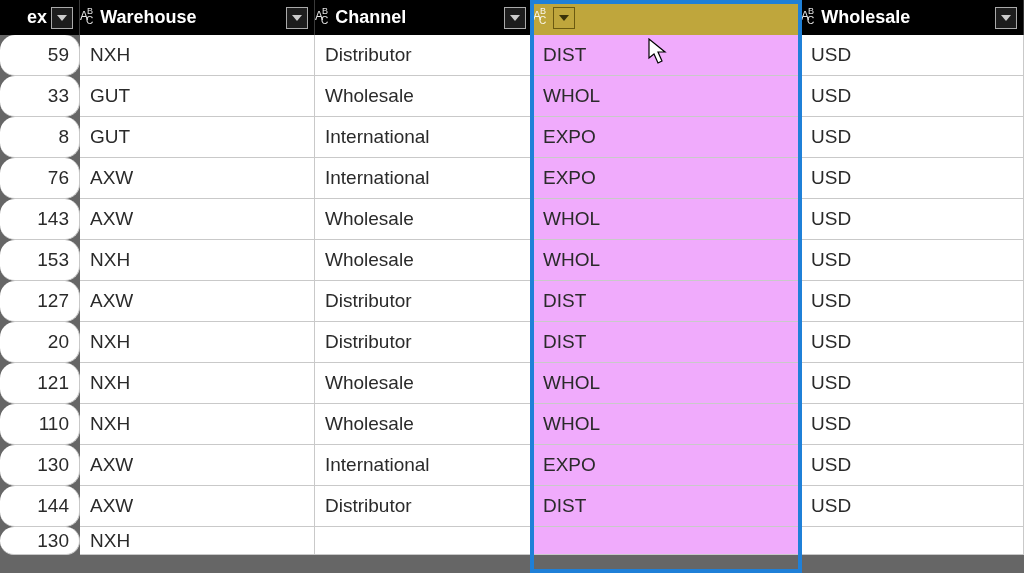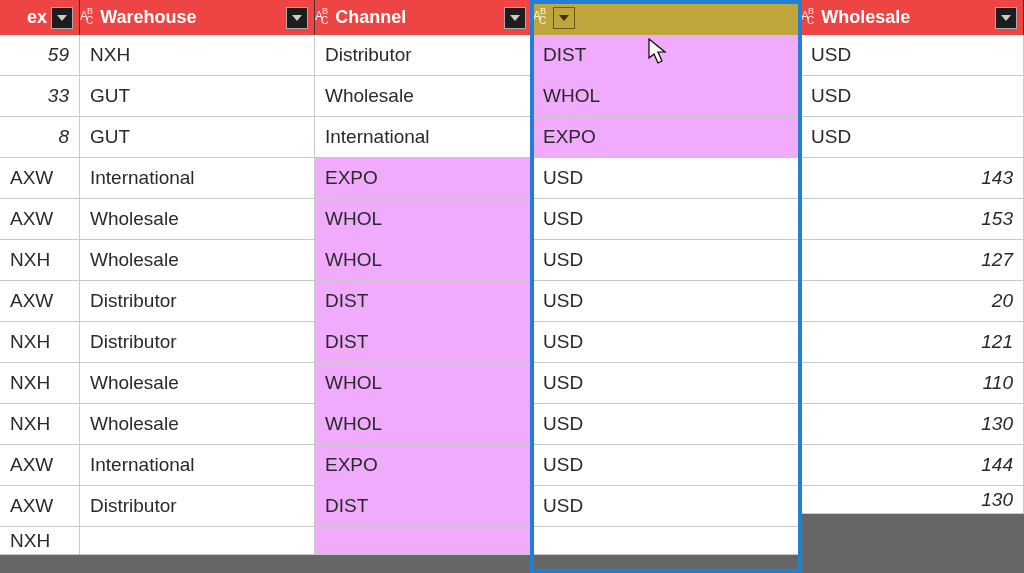--- a/index.html
+++ b/index.html
@@ -1,27 +1,27 @@
 <!DOCTYPE html>
 <html><head>
 <meta charset="utf-8">
 <style>
   html,body{margin:0;padding:0;width:1024px;height:573px;overflow:hidden;font-family:"Segoe UI",Arial,sans-serif;background:#666;}
   .grid{display:grid;grid-template-columns:80px 235px 218px 268px 223px;width:1024px;}
-  .hdr{background:#ef4444;color:#fff;font-weight:600;font-size:18px;height:35px;display:flex;align-items:center;box-sizing:border-box;position:relative;border-right:1px solid #3a3a3a;}
+  .hdr{background:#000000;color:#fff;font-weight:600;font-size:18px;height:35px;display:flex;align-items:center;box-sizing:border-box;position:relative;border-right:1px solid #3a3a3a;}
   .hdr.sel{background:#bfa63c;}
   .hdr .typeicon{font-size:12px;letter-spacing:-1px;margin-left:0;margin-right:8px;opacity:.9;font-weight:400;}
   .hdr .typeicon sup{font-size:9px;vertical-align:top;position:relative;top:-3px;}
   .hdr .lbl{flex:1;white-space:nowrap;overflow:hidden;}
   .hdr .drop{width:20px;height:20px;border:1.5px solid #aaa;background:#1d1d1d;margin-right:6px;display:flex;align-items:center;justify-content:center;}
   .hdr.sel .drop{border-color:#6b5a10;background:#bfa63c;}
   .tri{width:0;height:0;border-left:5px solid transparent;border-right:5px solid transparent;border-top:6px solid #ccc;}
   .hdr.sel .tri{border-top-color:#3a3209;}
   .cell{background:#fff;color:#2a2a2a;font-size:19px;height:41px;display:flex;align-items:center;padding:0 10px;box-sizing:border-box;border-bottom:1px solid #c9c9c9;border-right:1px solid #c9c9c9;}
-  .cell.idx{justify-content:flex-end;font-style:italic;padding-right:10px;}
+  .cell.idx{justify-content:flex-end;padding-right:10px;border-radius:15px;}
   .cell.sel{background:#f0abfc;}
   .cell.cut{height:28px;}
   .selbox{position:absolute;pointer-events:none;border:4px solid #1f80d8;box-sizing:border-box;}
   .cursor{position:absolute;pointer-events:none;z-index:50;}
 </style>
 </head>
 <body>
 
 <div class="grid" id="grid">
     <div class="hdr">
@@ -65,20 +65,21 @@
     <div class="cell idx">33</div>
     <div class="cell">GUT</div>
     <div class="cell">Wholesale</div>
     <div class="cell sel">WHOL</div>
     <div class="cell">USD</div>
     <div class="cell idx">8</div>
     <div class="cell">GUT</div>
     <div class="cell">International</div>
     <div class="cell sel">EXPO</div>
     <div class="cell">USD</div>
+    <div class="cell idx">76</div>
     <div class="cell">AXW</div>
     <div class="cell">International</div>
     <div class="cell sel">EXPO</div>
     <div class="cell">USD</div>
     <div class="cell idx">143</div>
     <div class="cell">AXW</div>
     <div class="cell">Wholesale</div>
     <div class="cell sel">WHOL</div>
     <div class="cell">USD</div>
     <div class="cell idx">153</div>

